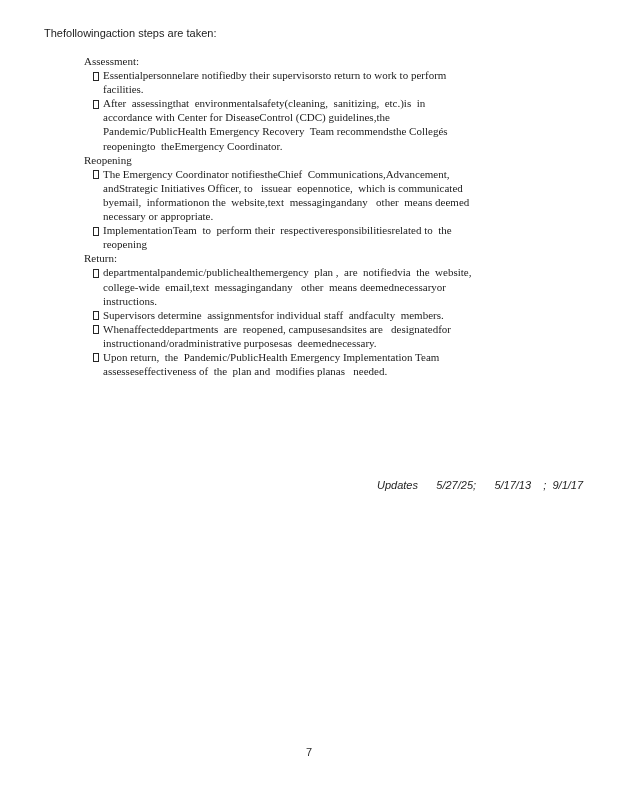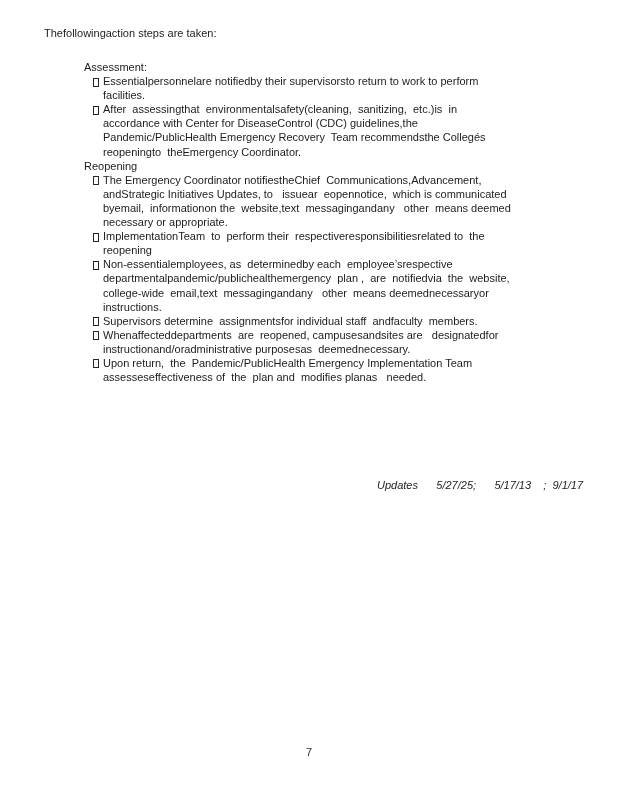--- a/index.html
+++ b/index.html
@@ -6,21 +6,21 @@
   body{
     width:618px;height:800px;position:relative;overflow:hidden;
     background:#ffffff;
     font-family:"Liberation Sans","DejaVu Sans",sans-serif;
     font-size:11px;line-height:14.1px;color:#1c1c1c;
     -webkit-font-smoothing:antialiased;
   }
   .abs{position:absolute;}
   .line{white-space:pre;}
   #intro{left:44px;top:26px;text-align:right;}
-  #doc-body{left:84px;top:60px;width:500px;}
+  #doc-body{left:84px;top:54px;width:500px;font-family:Liberation Serif, serif;}
   .section-heading{white-space:pre;}
   .bullet{display:flex;align-items:flex-start;}
   .bullet-marker{
     flex:0 0 auto;width:4px;height:7px;
     border:1px solid #262626;
     margin:3.5px 4px 0 9px;
     background:transparent;
   }
   .bullet-lines{flex:1 1 auto;}
   #updates-line{
@@ -52,36 +52,36 @@
         <div class="line">accordance with Center for DiseaseControl (CDC) guidelines,the</div>
         <div class="line">Pandemic/PublicHealth Emergency Recovery  Team recommendsthe Collegés</div>
         <div class="line">reopeningto  theEmergency Coordinator.</div>
       </div>
     </div>
     <div class="section-heading">Reopening</div>
     <div class="bullet">
       <span class="bullet-marker"></span>
       <div class="bullet-lines">
         <div class="line">The Emergency Coordinator notifiestheChief  Communications,Advancement,</div>
-        <div class="line">andStrategic Initiatives Updates, to   issuear  eopennotice,  which is communicated</div>
+        <div class="line">andStrategic Initiatives Officer, to   issuear  eopennotice,  which is communicated</div>
         <div class="line">byemail,  informationon the  website,text  messagingandany   other  means deemed</div>
         <div class="line">necessary or appropriate.</div>
       </div>
     </div>
     <div class="bullet">
       <span class="bullet-marker"></span>
       <div class="bullet-lines">
         <div class="line">ImplementationTeam  to  perform their  respectiveresponsibilitiesrelated to  the</div>
         <div class="line">reopening</div>
       </div>
     </div>
+    <div class="section-heading">Return:</div>
     <div class="bullet">
       <span class="bullet-marker"></span>
       <div class="bullet-lines">
-        <div class="line">Non-essentialemployees, as  determinedby each  employee’srespective</div>
         <div class="line">departmentalpandemic/publichealthemergency  plan ,  are  notifiedvia  the  website,</div>
         <div class="line">college-wide  email,text  messagingandany   other  means deemednecessaryor</div>
         <div class="line">instructions.</div>
       </div>
     </div>
     <div class="bullet">
       <span class="bullet-marker"></span>
       <div class="bullet-lines">
         <div class="line">Supervisors determine  assignmentsfor individual staff  andfaculty  members.</div>
       </div>

